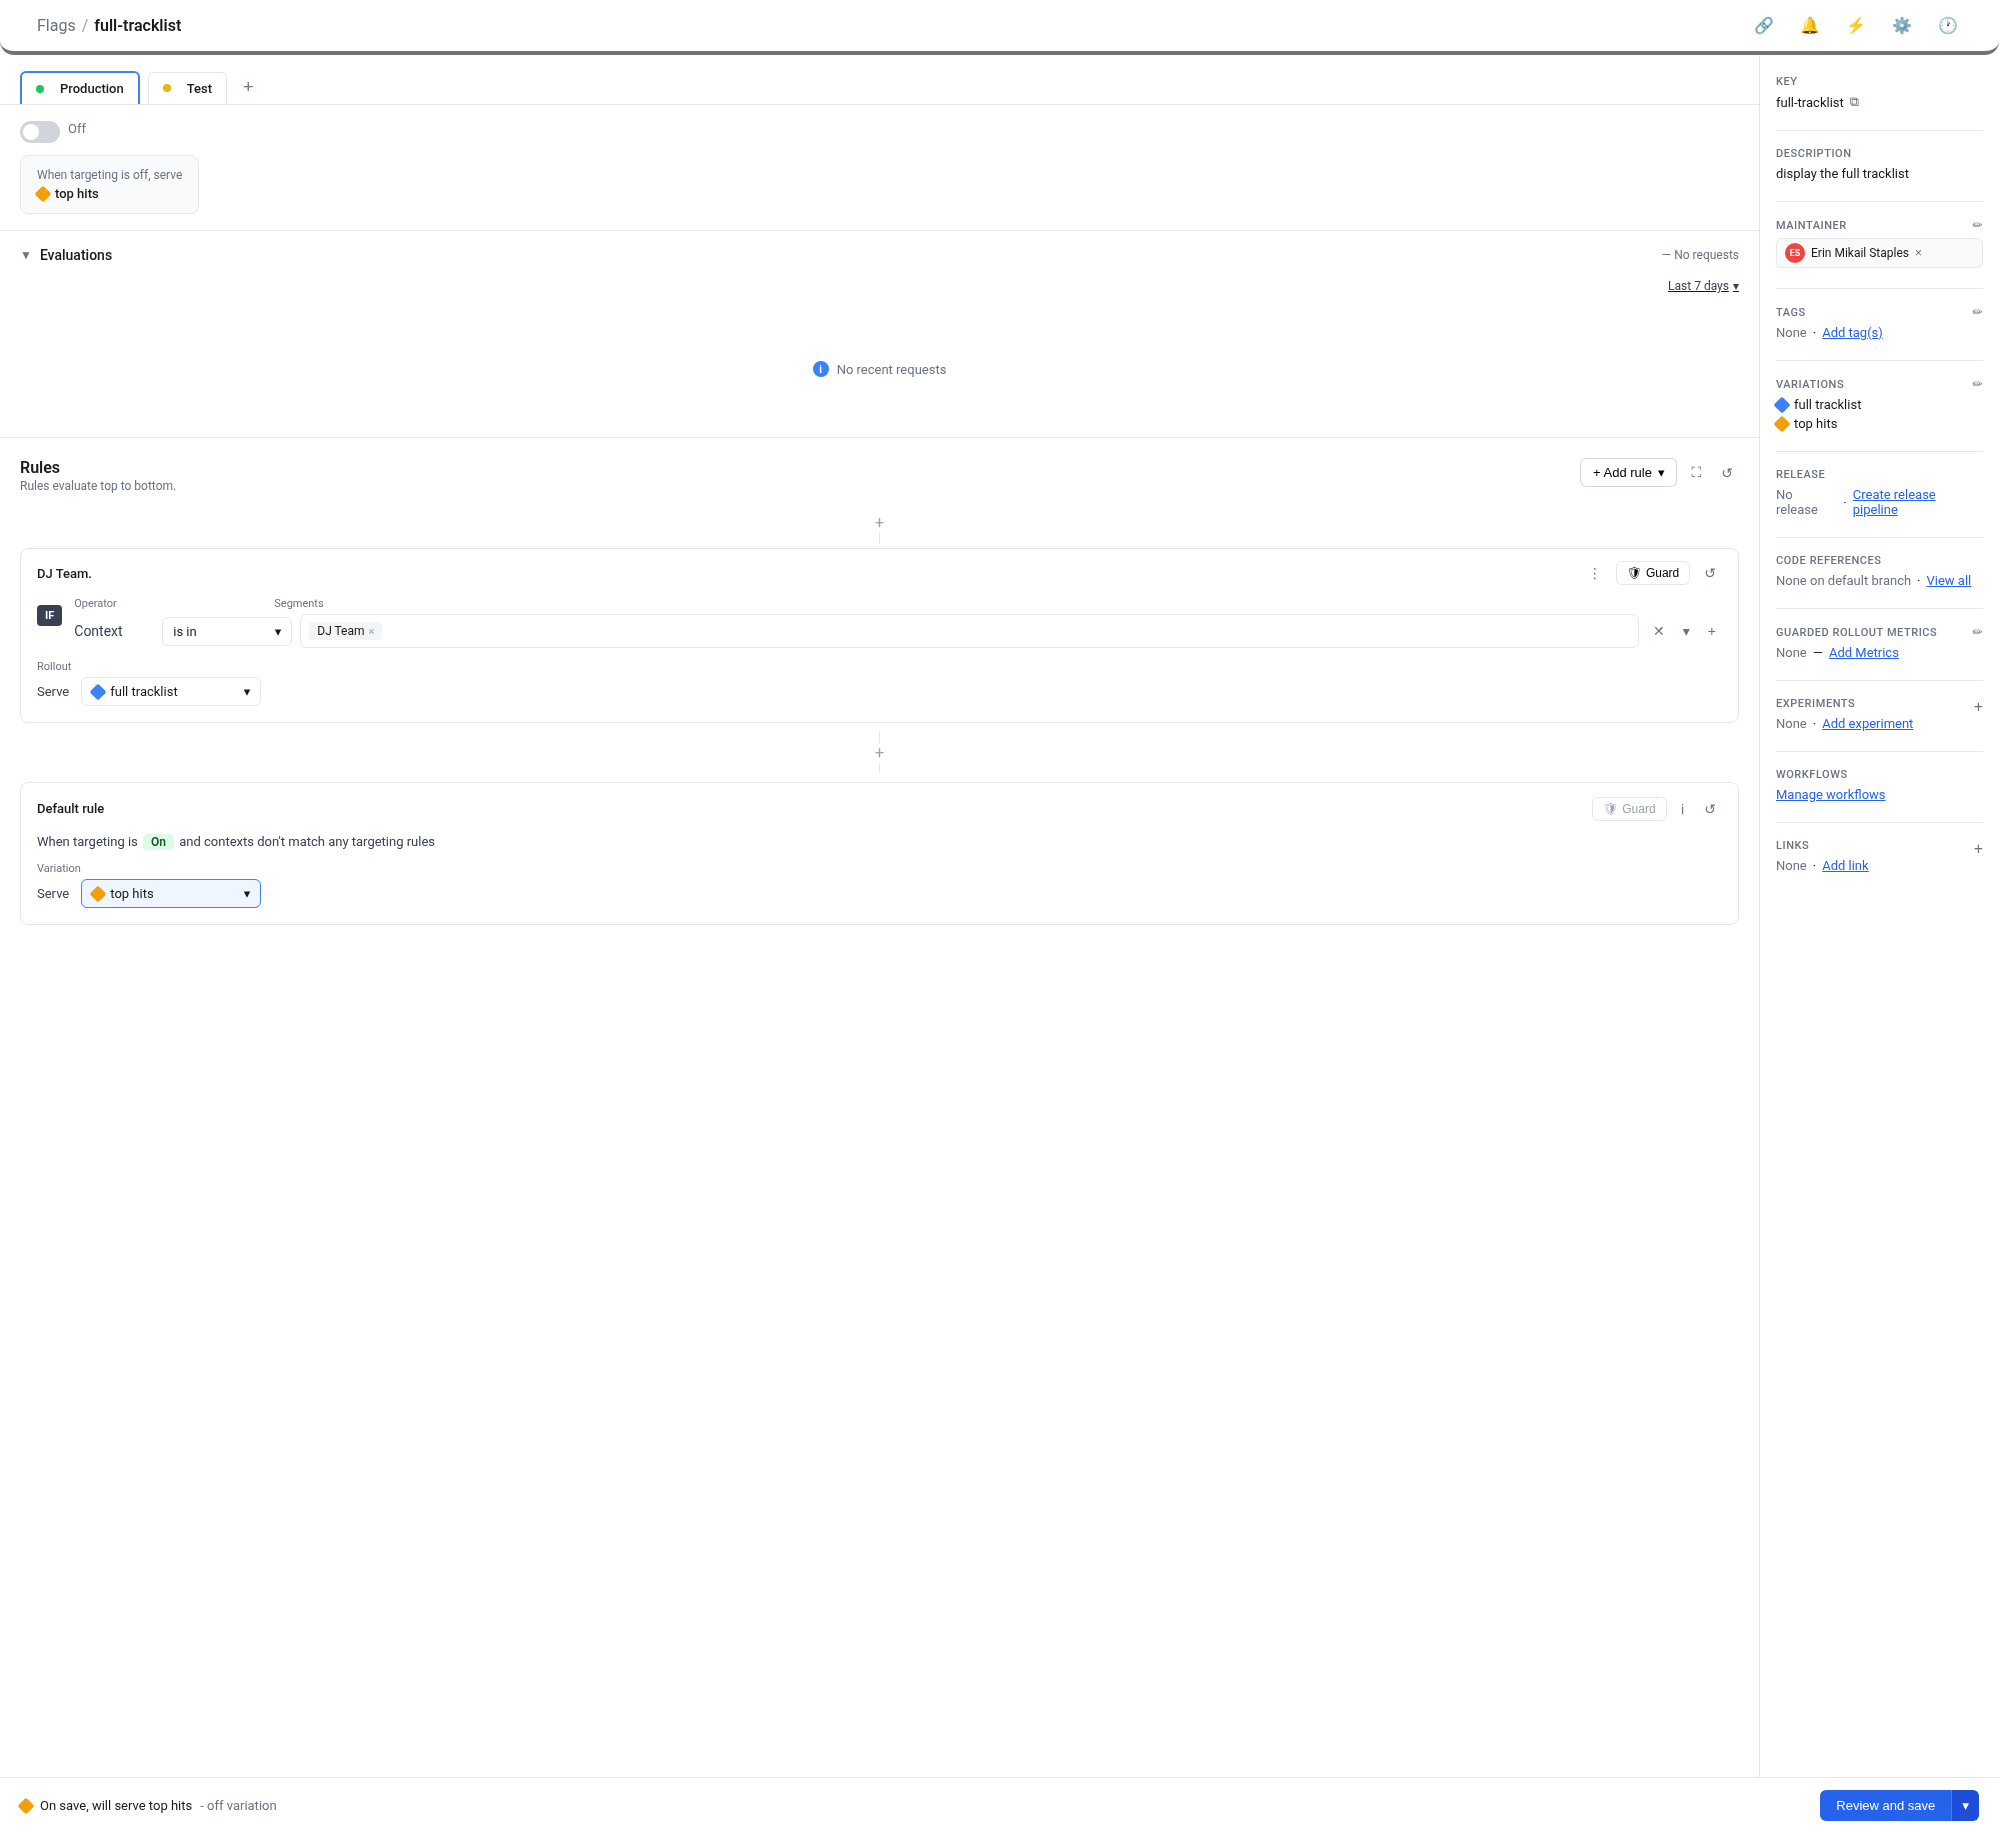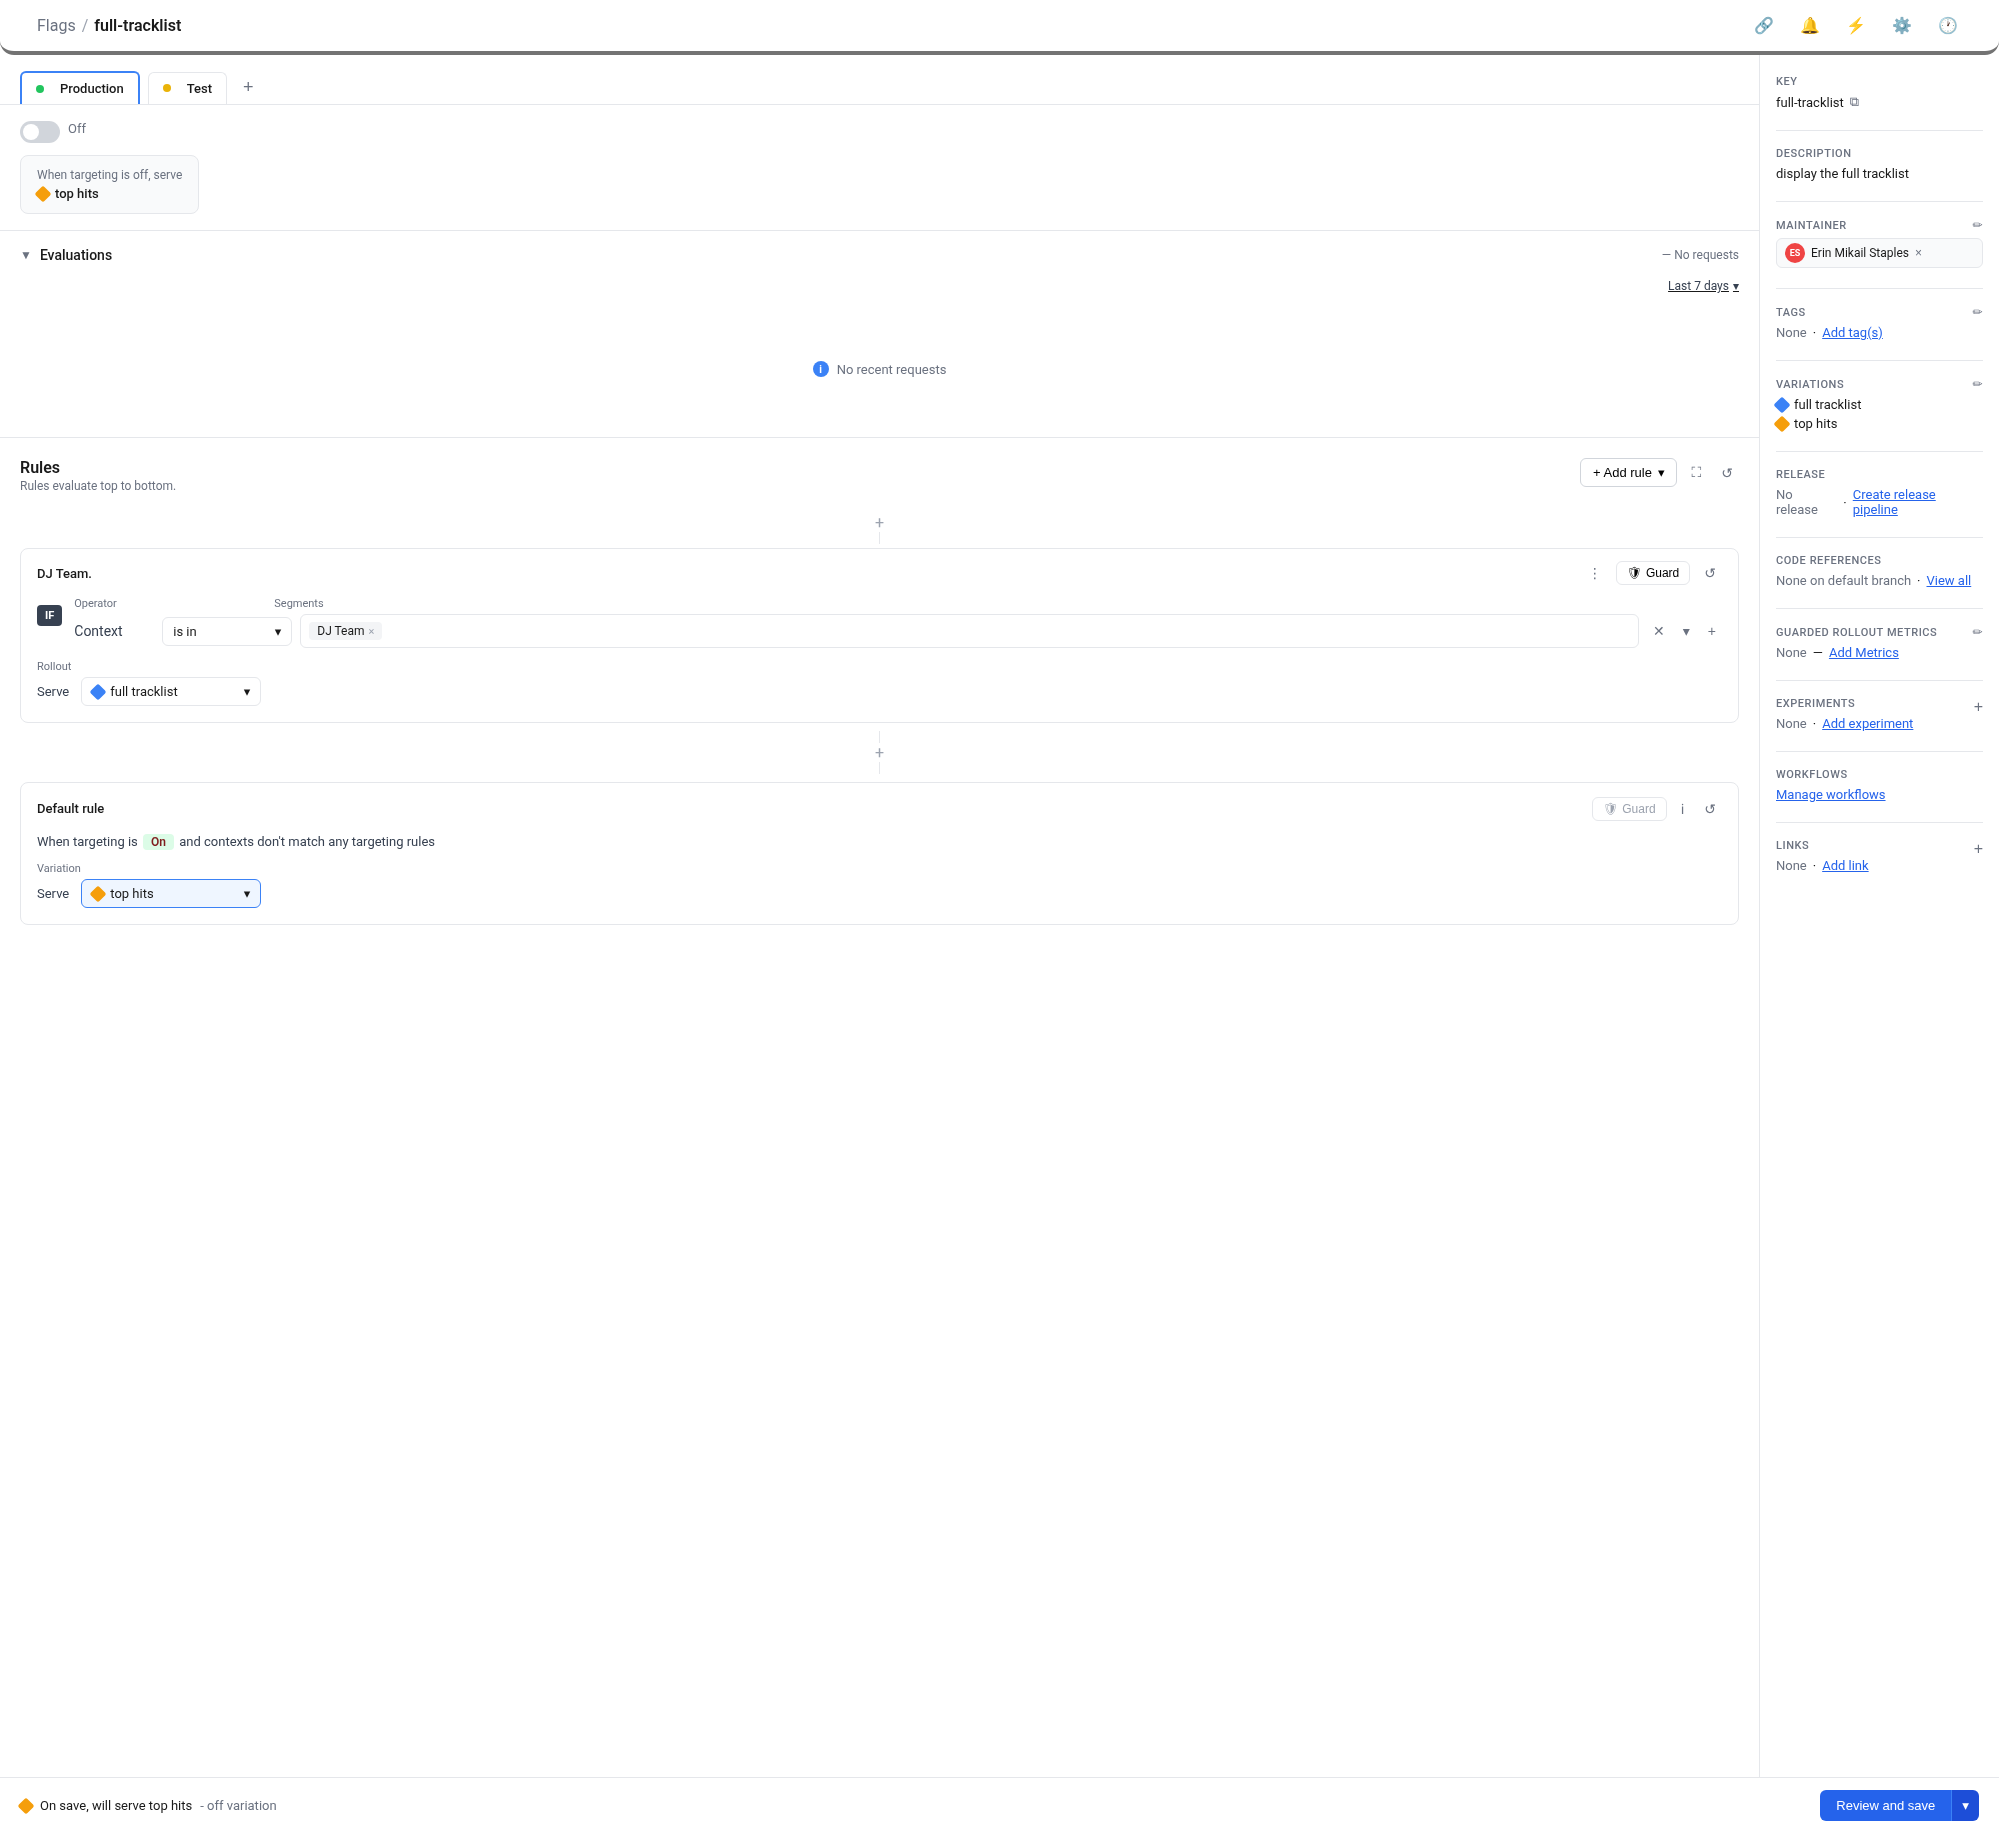--- a/index.html
+++ b/index.html
@@ -489,21 +489,21 @@
     .when-targeting-row {
       font-size: 13px;
       color: #374151;
       margin-bottom: 12px;
     }
 
     .on-badge {
       display: inline-flex;
       align-items: center;
       background: #dcfce7;
-      color: #7f1d1d;
+      color: #14532d;
       font-size: 12px;
       font-weight: 600;
       padding: 1px 8px;
       border-radius: 4px;
       margin: 0 2px;
     }
 
     .variation-label {
       font-size: 11px;
       color: #6b7280;

